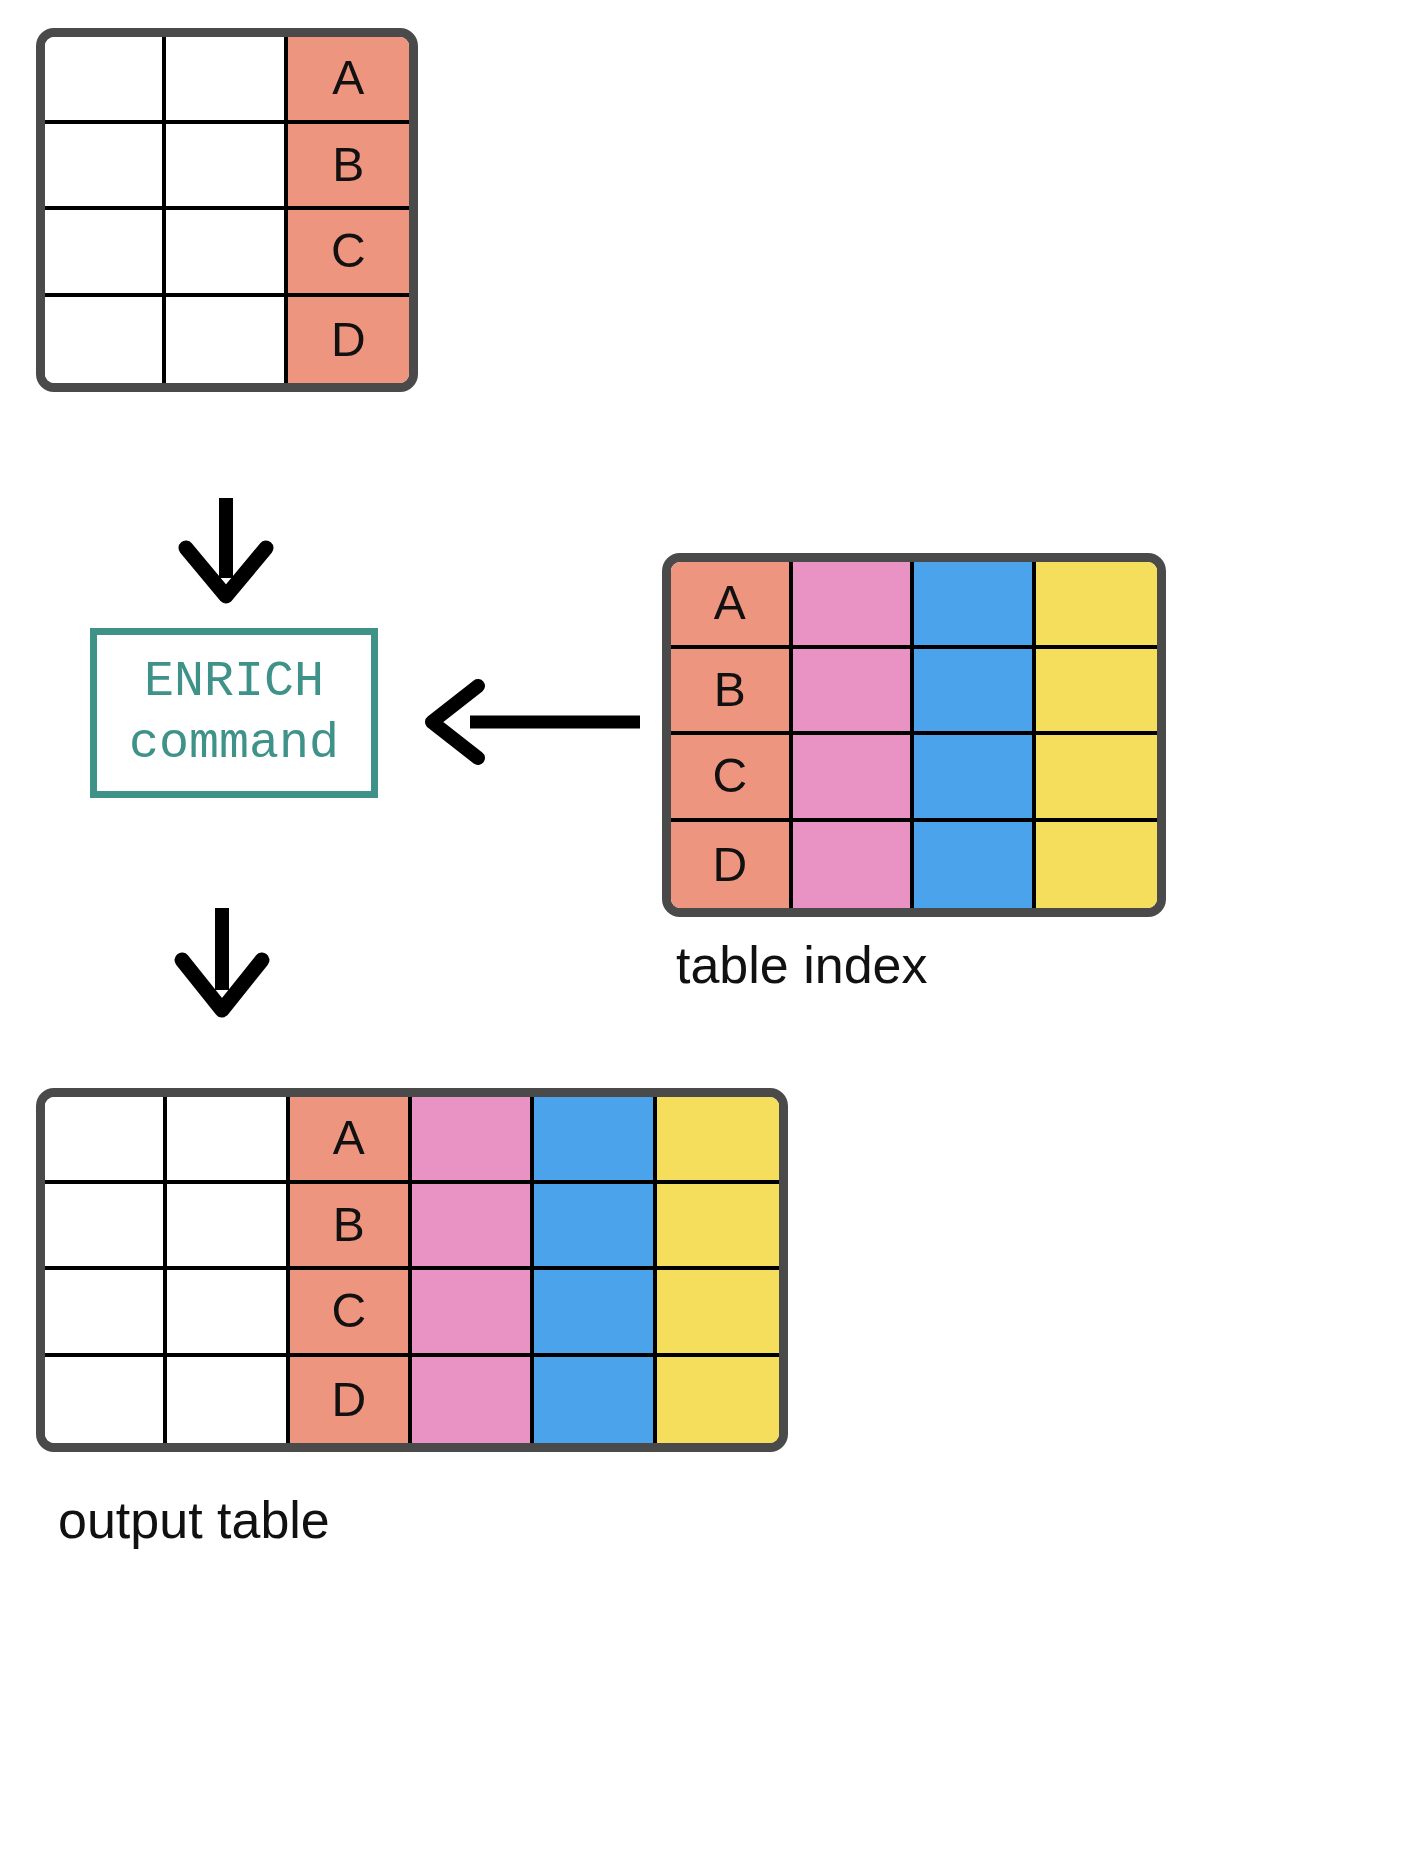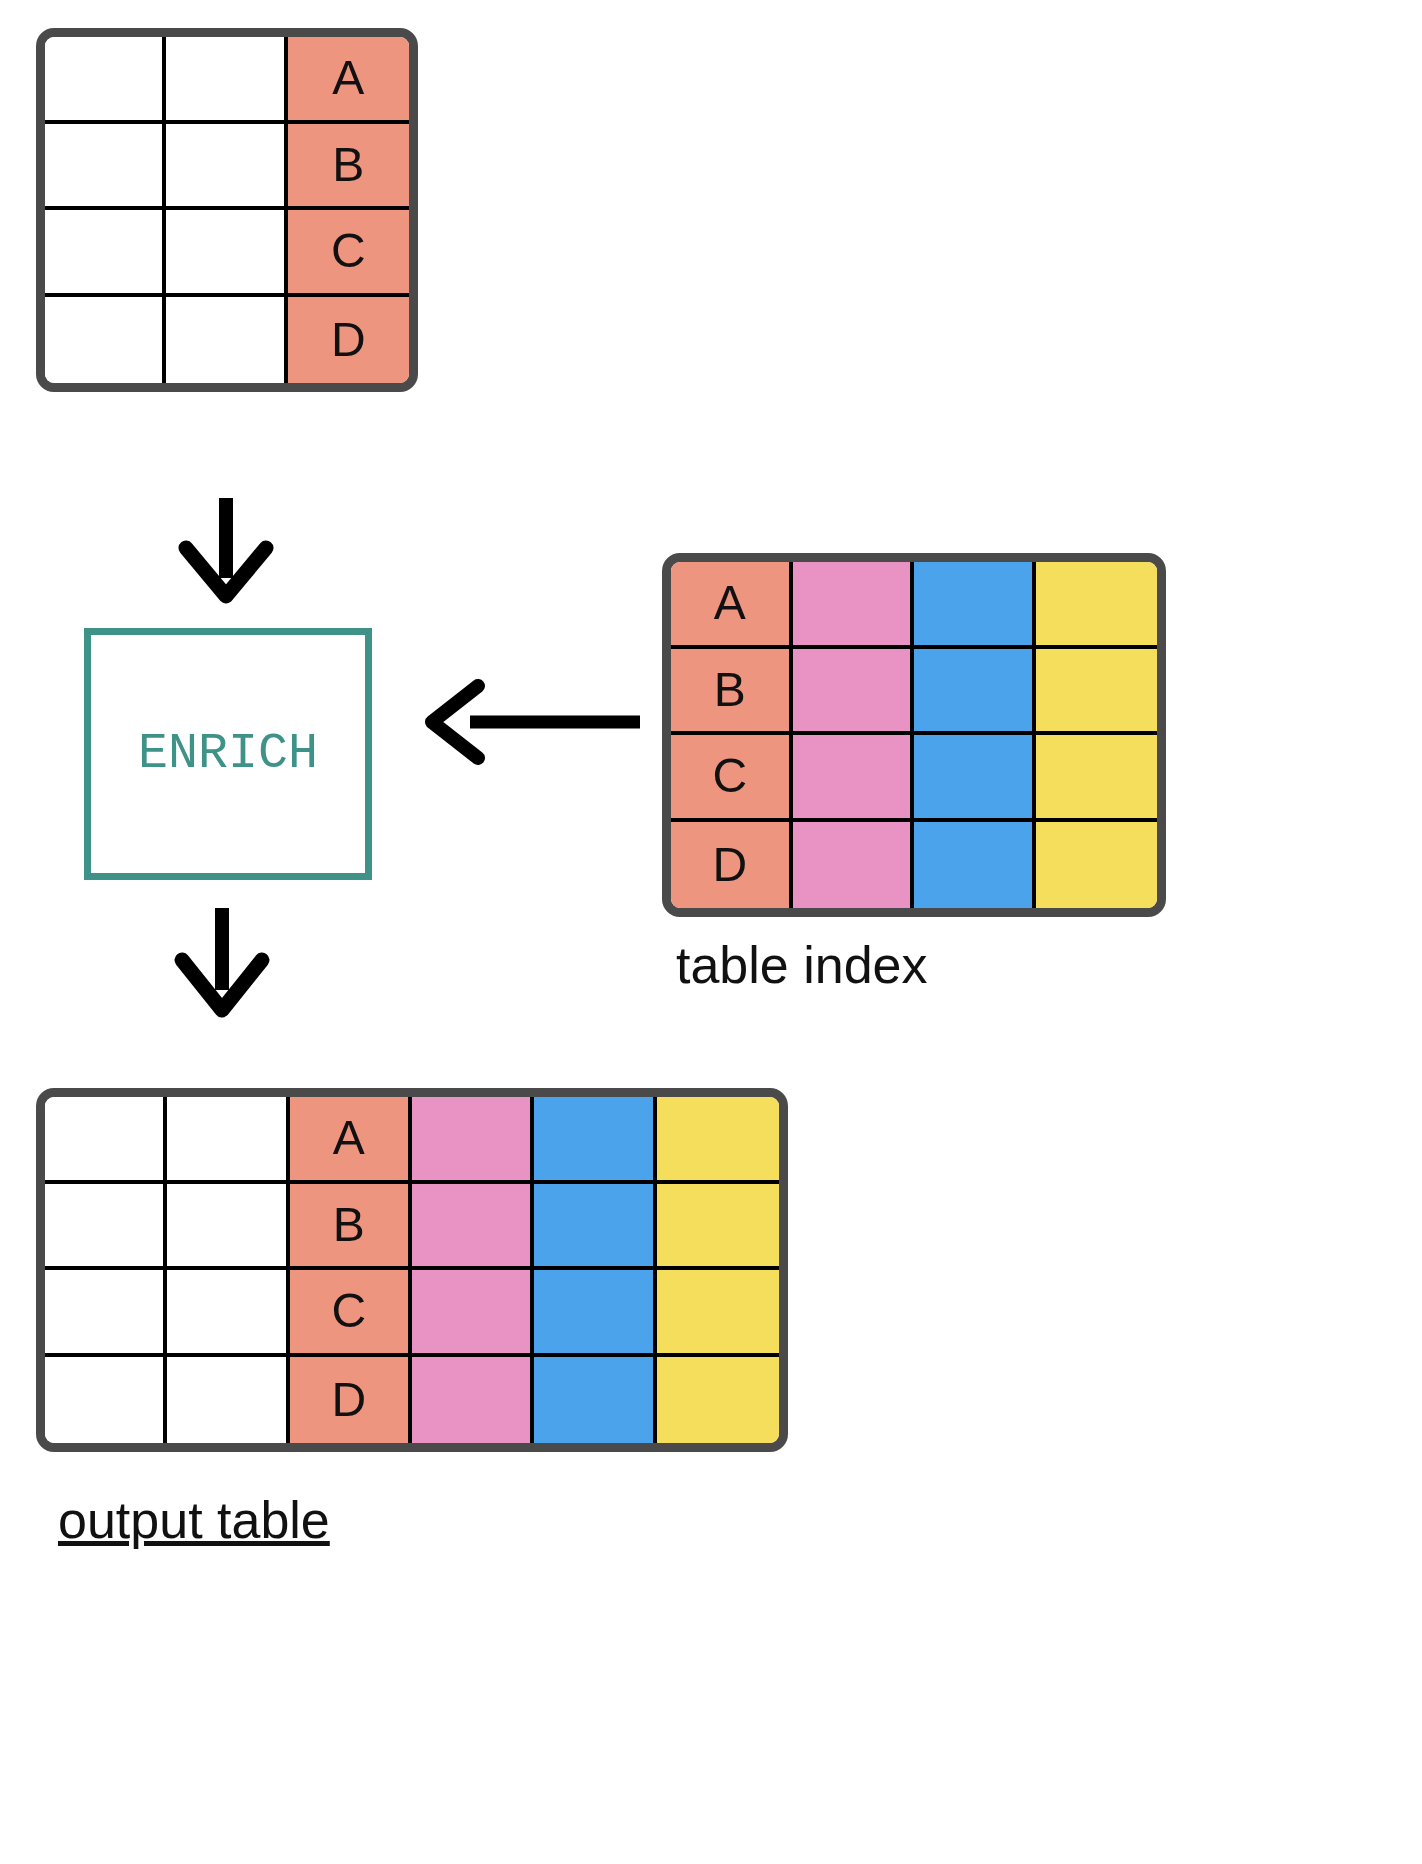--- a/index.html
+++ b/index.html
@@ -94,22 +94,23 @@
       <div class="cell last-col" style="background: rgb(238, 149, 128);">B</div>
       <div class="cell" style="background: rgb(255, 255, 255);"></div>
       <div class="cell" style="background: rgb(255, 255, 255);"></div>
       <div class="cell last-col" style="background: rgb(238, 149, 128);">C</div>
       <div class="cell last-row" style="background: rgb(255, 255, 255);"></div>
       <div class="cell last-row" style="background: rgb(255, 255, 255);"></div>
       <div class="cell last-col last-row" style="background: rgb(238, 149, 128);">D</div>
     </div>
 
 
-  <div class="cmd-box" style="left:84px; top:628px; width:288px; height:252px;">
+  <div class="cmd-box" style="left:90px; top:628px; width:288px; height:170px;">
     <div class="cmd-line">ENRICH</div>
+    <div class="cmd-line">command</div>
   </div>
 
   <div class="tbl" id="enrich-index-table" style="left: 662px; top: 553px; width: 504px; height: 364px; grid-template-columns: repeat(4, 1fr); grid-template-rows: repeat(4, 1fr);">
       <div class="cell" style="background: rgb(238, 149, 128);">A</div>
       <div class="cell" style="background: rgb(233, 147, 196);"></div>
       <div class="cell" style="background: rgb(75, 163, 236);"></div>
       <div class="cell last-col" style="background: rgb(245, 222, 92);"></div>
       <div class="cell" style="background: rgb(238, 149, 128);">B</div>
       <div class="cell" style="background: rgb(233, 147, 196);"></div>
       <div class="cell" style="background: rgb(75, 163, 236);"></div>
@@ -146,21 +147,21 @@
       <div class="cell" style="background: rgb(75, 163, 236);"></div>
       <div class="cell last-col" style="background: rgb(245, 222, 92);"></div>
       <div class="cell last-row" style="background: rgb(255, 255, 255);"></div>
       <div class="cell last-row" style="background: rgb(255, 255, 255);"></div>
       <div class="cell last-row" style="background: rgb(238, 149, 128);">D</div>
       <div class="cell last-row" style="background: rgb(233, 147, 196);"></div>
       <div class="cell last-row" style="background: rgb(75, 163, 236);"></div>
       <div class="cell last-col last-row" style="background: rgb(245, 222, 92);"></div>
     </div>
 
-  <div class="caption" style="left:58px; top:1490px;text-decoration:underline;">output table</div>
+  <div class="caption" style="left:58px; top:1490px;">output table</div>
 
   <svg class="arrows" width="1422" height="1864" viewBox="0 0 1422 1864">
 
     <g>
       <line x1="226" y1="498" x2="226" y2="578" stroke="#000000" stroke-width="14" stroke-linecap="butt"></line>
       <path d="M 186 548 L 226 596 L 266 548" fill="none" stroke="#000000" stroke-width="15" stroke-linecap="round" stroke-linejoin="round"></path>
     </g>
 
     <g>
       <line x1="640" y1="722" x2="470" y2="722" stroke="#000000" stroke-width="13" stroke-linecap="butt"></line>

